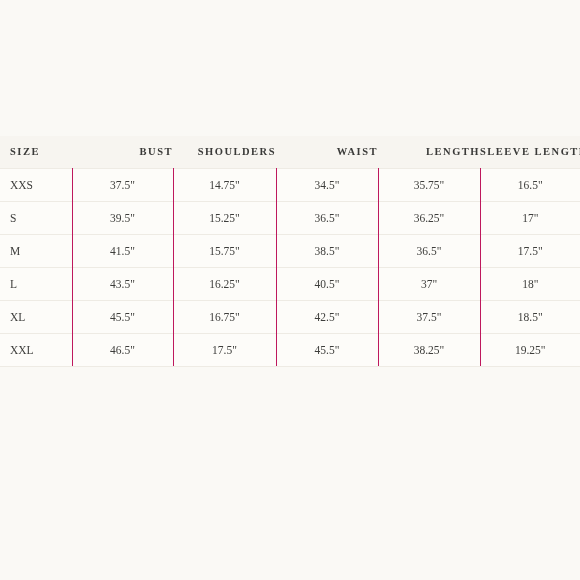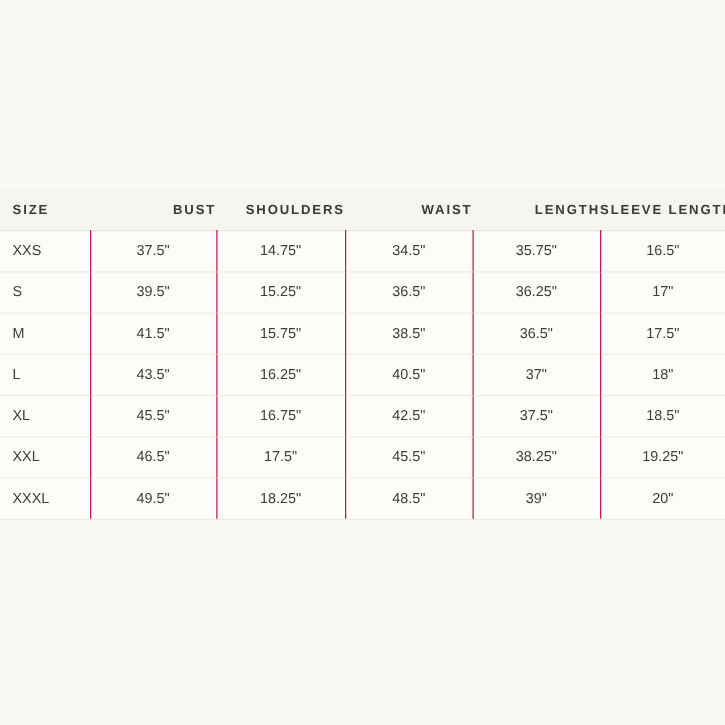--- a/index.html
+++ b/index.html
@@ -18,23 +18,24 @@
   #page {
     position: relative;
     width: 580px;
     height: 580px;
     box-sizing: border-box;
   }
 
   
   #size-chart-wrap {
     position: absolute;
-    top: 152px;
+    top: 136px;
     left: 0;
     width: 492px;
+    font-family: Liberation Serif, serif;
   }
 
   table.size-chart {
     width: 580px;
     border-collapse: collapse;
     table-layout: fixed;
     background: #fdfcf9;
   }
 
   
@@ -161,24 +162,16 @@
           <td>18.5"</td>
         </tr>
         <tr>
           <td class="col-size">XXL</td>
           <td>46.5"</td>
           <td>17.5"</td>
           <td>45.5"</td>
           <td>38.25"</td>
           <td>19.25"</td>
         </tr>
-        <tr>
-          <td class="col-size">XXXL</td>
-          <td>49.5"</td>
-          <td>18.25"</td>
-          <td>48.5"</td>
-          <td>39"</td>
-          <td>20"</td>
-        </tr>
       </tbody>
     </table>
   </div>
 </div>
 
 </body></html>

